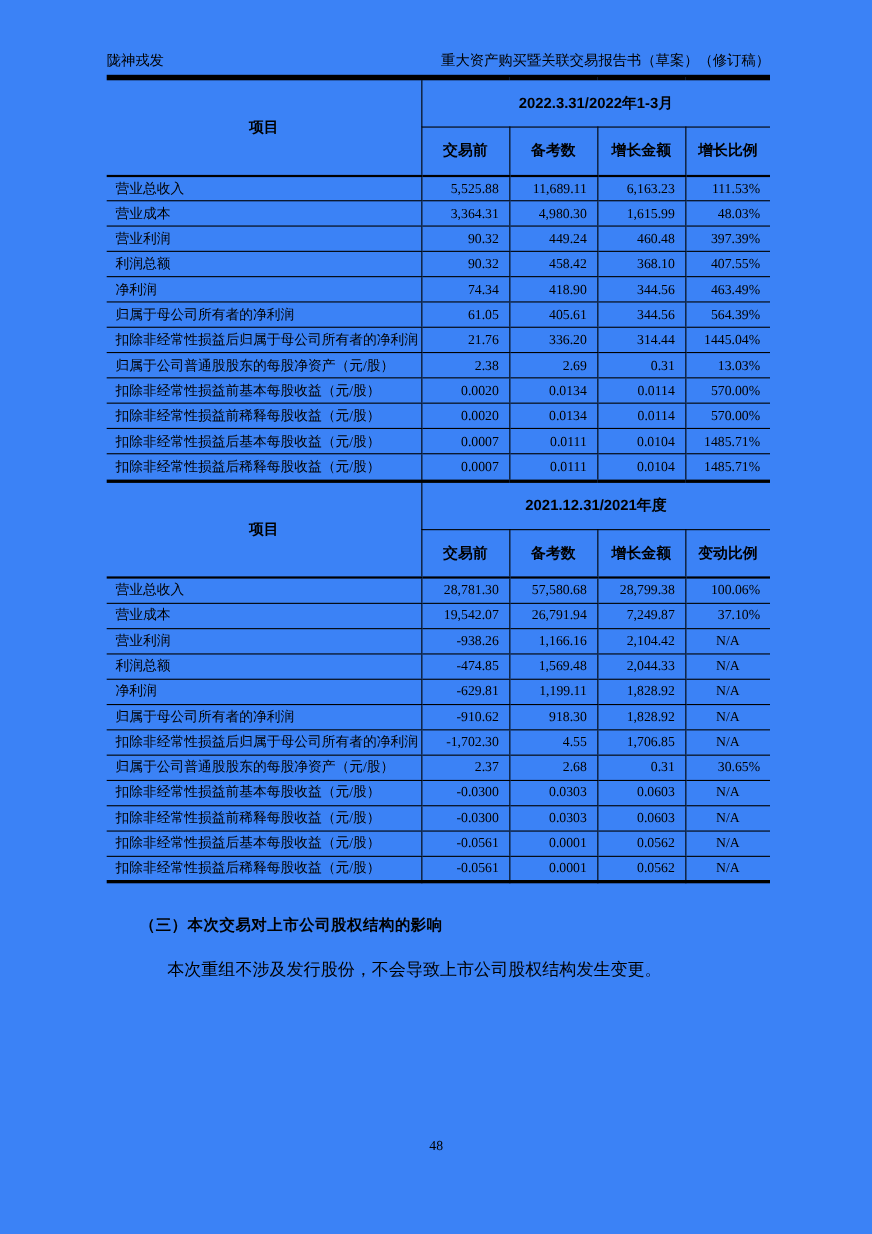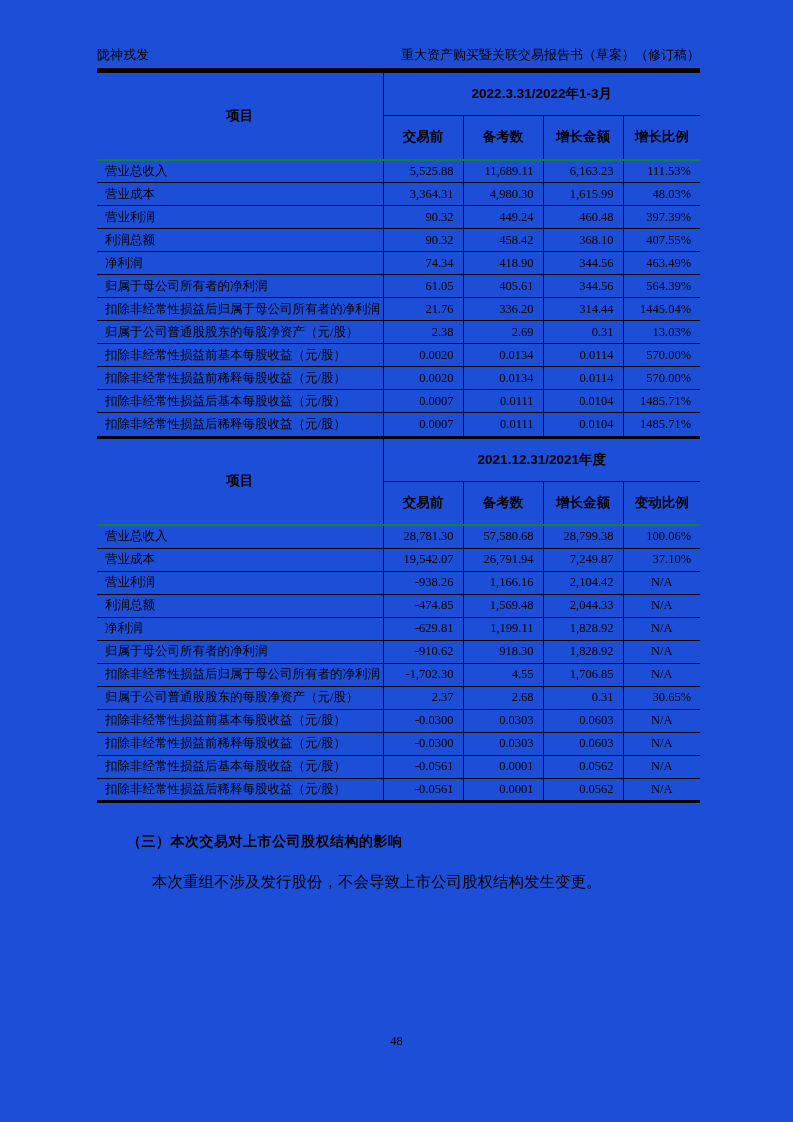--- a/index.html
+++ b/index.html
@@ -3,21 +3,21 @@
 <meta charset="utf-8">
 <style>
   * { margin: 0; padding: 0; box-sizing: border-box; }
   html, body { background: #ffffff; }
   body { font-family: "Liberation Serif", "DejaVu Serif", serif; color: #000; }
 
   .page {
     position: relative;
     width: 793px;
     height: 1122px;
-    background: #1d4ed8;
+    background: #3b82f6;
     padding: 46px 93px 0 97px;
     overflow: hidden;
   }
 
   
   .doc-header {
     display: flex;
     justify-content: space-between;
     align-items: baseline;
     font-size: 13px;
@@ -49,21 +49,21 @@
   }
   table.fin th.item, table.fin td.label { border-left: none; }
 
   table.fin th {
     font-family: "Liberation Sans", "DejaVu Sans", sans-serif;
     font-weight: bold;
     font-size: 13.5px;
     text-align: center;
     height: 44px;
   }
-  table.fin thead tr.cols th, table.fin th.item { border-bottom: 2px solid #15803d; }
+  table.fin thead tr.cols th, table.fin th.item { border-bottom: 2px solid #000000; }
 
   table.fin td { height: 23px; font-size: 12.5px; }
   table.fin td.label { text-align: left; padding-left: 8px; }
   table.fin td.num  { text-align: right; padding-right: 9px; }
   table.fin td.na   { text-align: center; padding-right: 0; }
 
   table.fin.tbl1 { border-bottom: none; }
   table.fin.tbl1 tbody tr:last-child td { border-bottom: none; }
   table.fin.tbl2 { border-bottom: 3px solid #000; }
 

